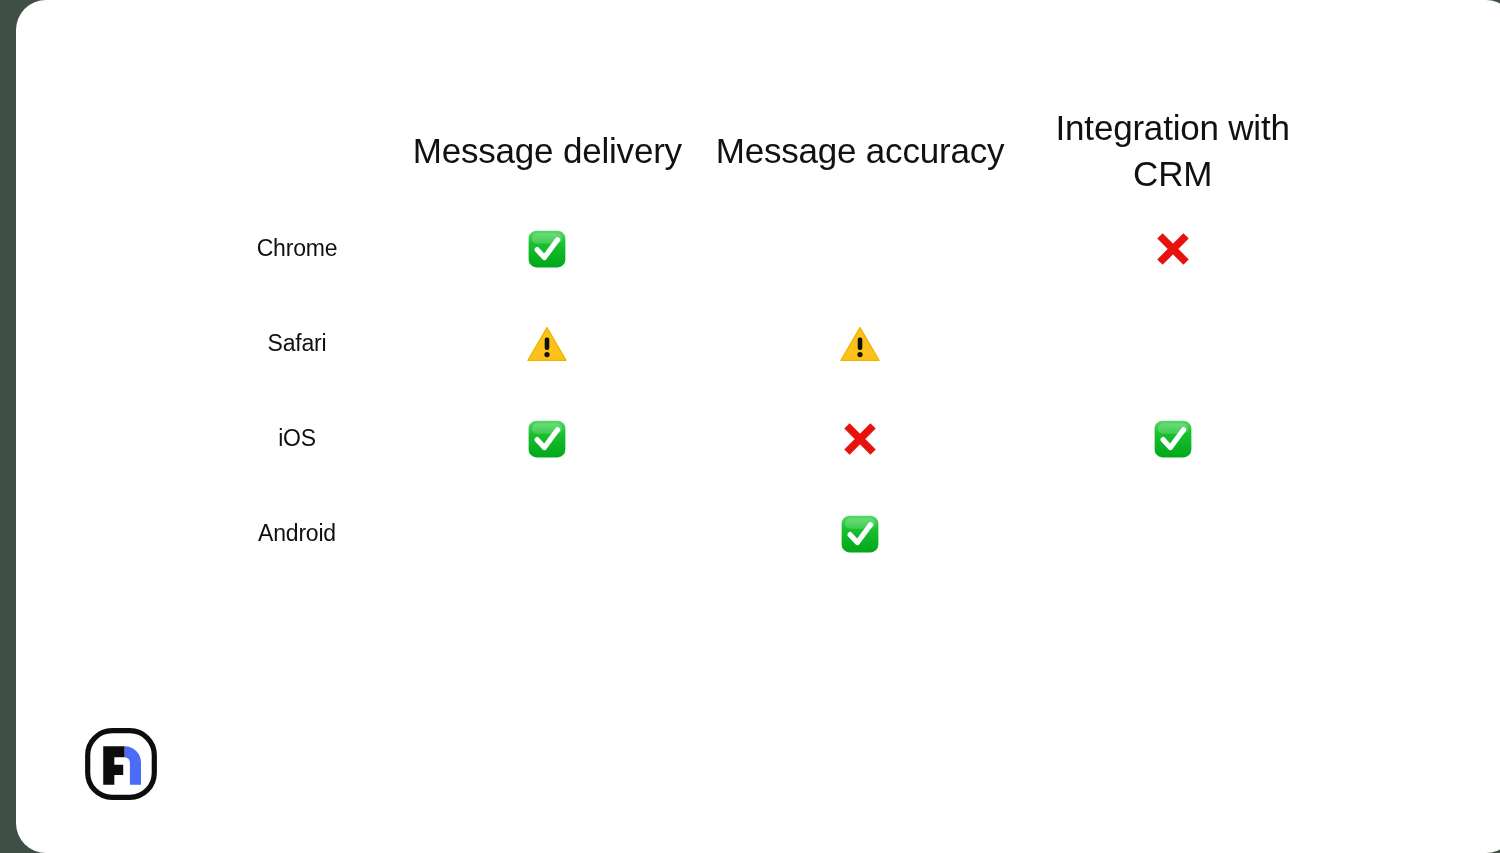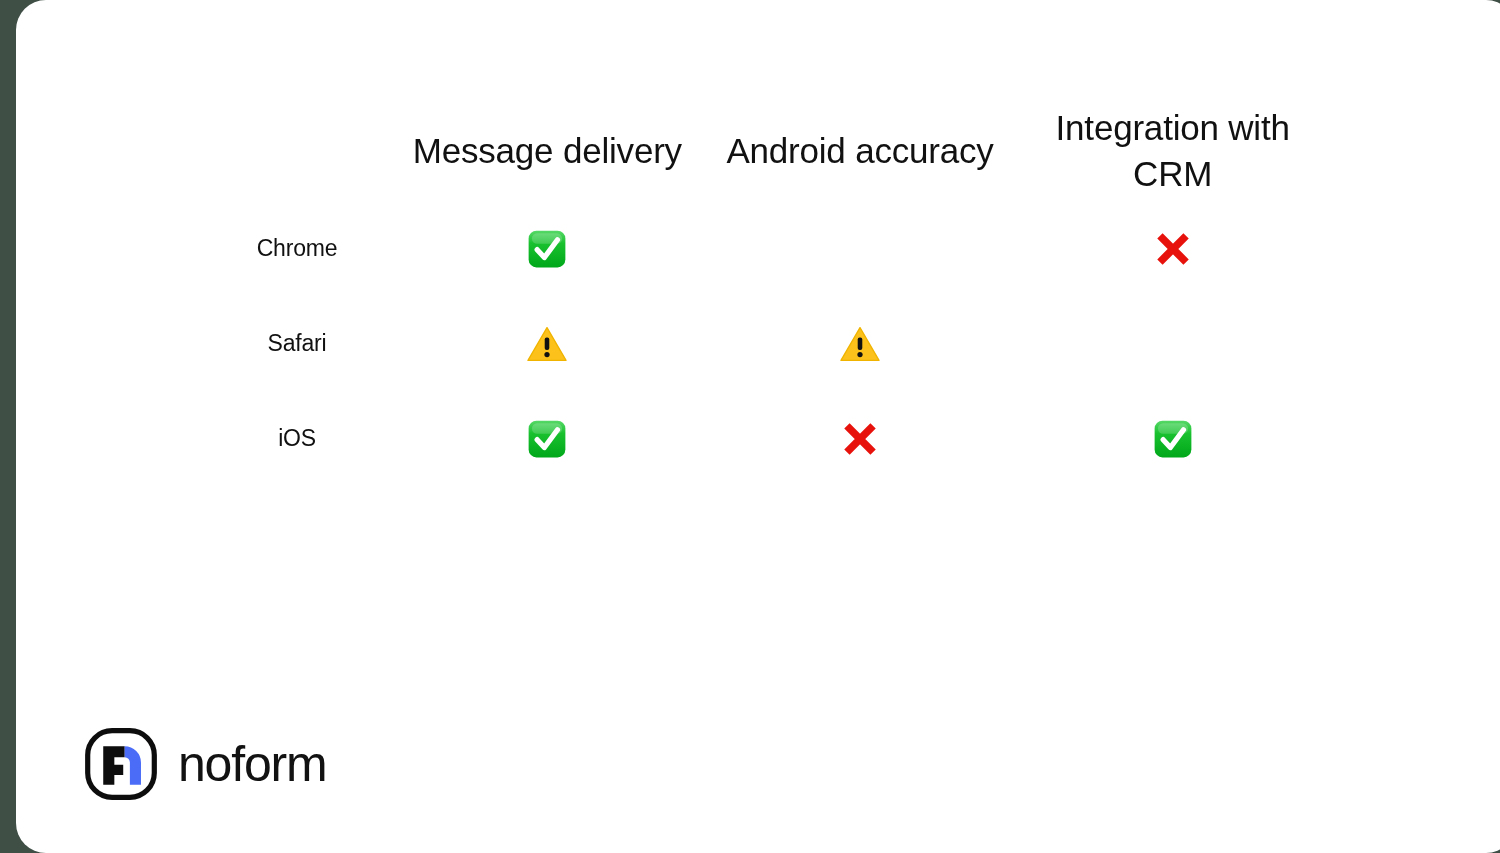--- a/index.html
+++ b/index.html
@@ -131,21 +131,21 @@
     <colgroup>
       <col class="col-label">
       <col class="col-metric">
       <col class="col-metric">
       <col class="col-metric">
     </colgroup>
     <thead>
       <tr>
         <th class="corner-head"></th>
         <th class="col-head">Message delivery</th>
-        <th class="col-head">Android accuracy</th>
+        <th class="col-head">Message accuracy</th>
         <th class="col-head last-head">Integration with CRM</th>
       </tr>
     </thead>
     <tbody id="matrix-body">
         <tr>
           <td class="cell-label">Chrome</td>
           <td class="cell-metric"><span class="status-icon"><svg class="ic-check" viewBox="0 0 64 64">
                 <defs>
                   <linearGradient id="gchk" x1="0" y1="0" x2="0" y2="1">
                     <stop offset="0" stop-color="#57d968"></stop>
@@ -198,26 +198,42 @@
                   <linearGradient id="gchk" x1="0" y1="0" x2="0" y2="1">
                     <stop offset="0" stop-color="#57d968"></stop>
                     <stop offset="0.35" stop-color="#19c12f"></stop>
                     <stop offset="1" stop-color="#00a81a"></stop>
                   </linearGradient>
                 </defs>
                 <rect x="4" y="4" width="56" height="56" rx="12" fill="url(#gchk)"></rect>
                 <rect x="9" y="8" width="46" height="16" rx="8" fill="#ffffff" opacity="0.18"></rect>
                 <path d="M17 33 L28 45 L48 18" fill="none" stroke="#ffffff" stroke-width="8" stroke-linecap="round" stroke-linejoin="round"></path>
               </svg></span></td>
+        </tr>
+        <tr>
+          <td class="cell-label">Android</td>
+          <td class="cell-metric"><span class="status-empty"></span></td>
+          <td class="cell-metric"><span class="status-icon"><svg class="ic-check" viewBox="0 0 64 64">
+                <defs>
+                  <linearGradient id="gchk" x1="0" y1="0" x2="0" y2="1">
+                    <stop offset="0" stop-color="#57d968"></stop>
+                    <stop offset="0.35" stop-color="#19c12f"></stop>
+                    <stop offset="1" stop-color="#00a81a"></stop>
+                  </linearGradient>
+                </defs>
+                <rect x="4" y="4" width="56" height="56" rx="12" fill="url(#gchk)"></rect>
+                <rect x="9" y="8" width="46" height="16" rx="8" fill="#ffffff" opacity="0.18"></rect>
+                <path d="M17 33 L28 45 L48 18" fill="none" stroke="#ffffff" stroke-width="8" stroke-linecap="round" stroke-linejoin="round"></path>
+              </svg></span></td>
+          <td class="cell-metric cell-last"><span class="status-empty"></span></td>
         </tr>
       </tbody>
   </table>
 
   <div id="brand">
     <svg id="brand-mark" viewBox="0 0 100 100">
       <path d="M5 38 A33 33 0 0 1 38 5 L62 5 A33 33 0 0 1 95 38 L95 62 A33 33 0 0 1 62 95 L38 95 A33 33 0 0 1 5 62 Z" fill="#ffffff" stroke="#0d0d0d" stroke-width="7"></path>
       <path d="M26 26 L55 26 L55 41 L41 41 L41 51 L53 51 L53 65 L41 65 L41 78 L26 78 Z" fill="#0d0d0d"></path>
       <path d="M55 26 A22 22 0 0 1 77 48 L77 78 L62 78 L62 48 A7 7 0 0 0 55 41 Z" fill="#4a6cf7"></path>
     </svg>
-    <div id="brand-word">noform</div>
   </div>
 
 </div>
 
 </body></html>

